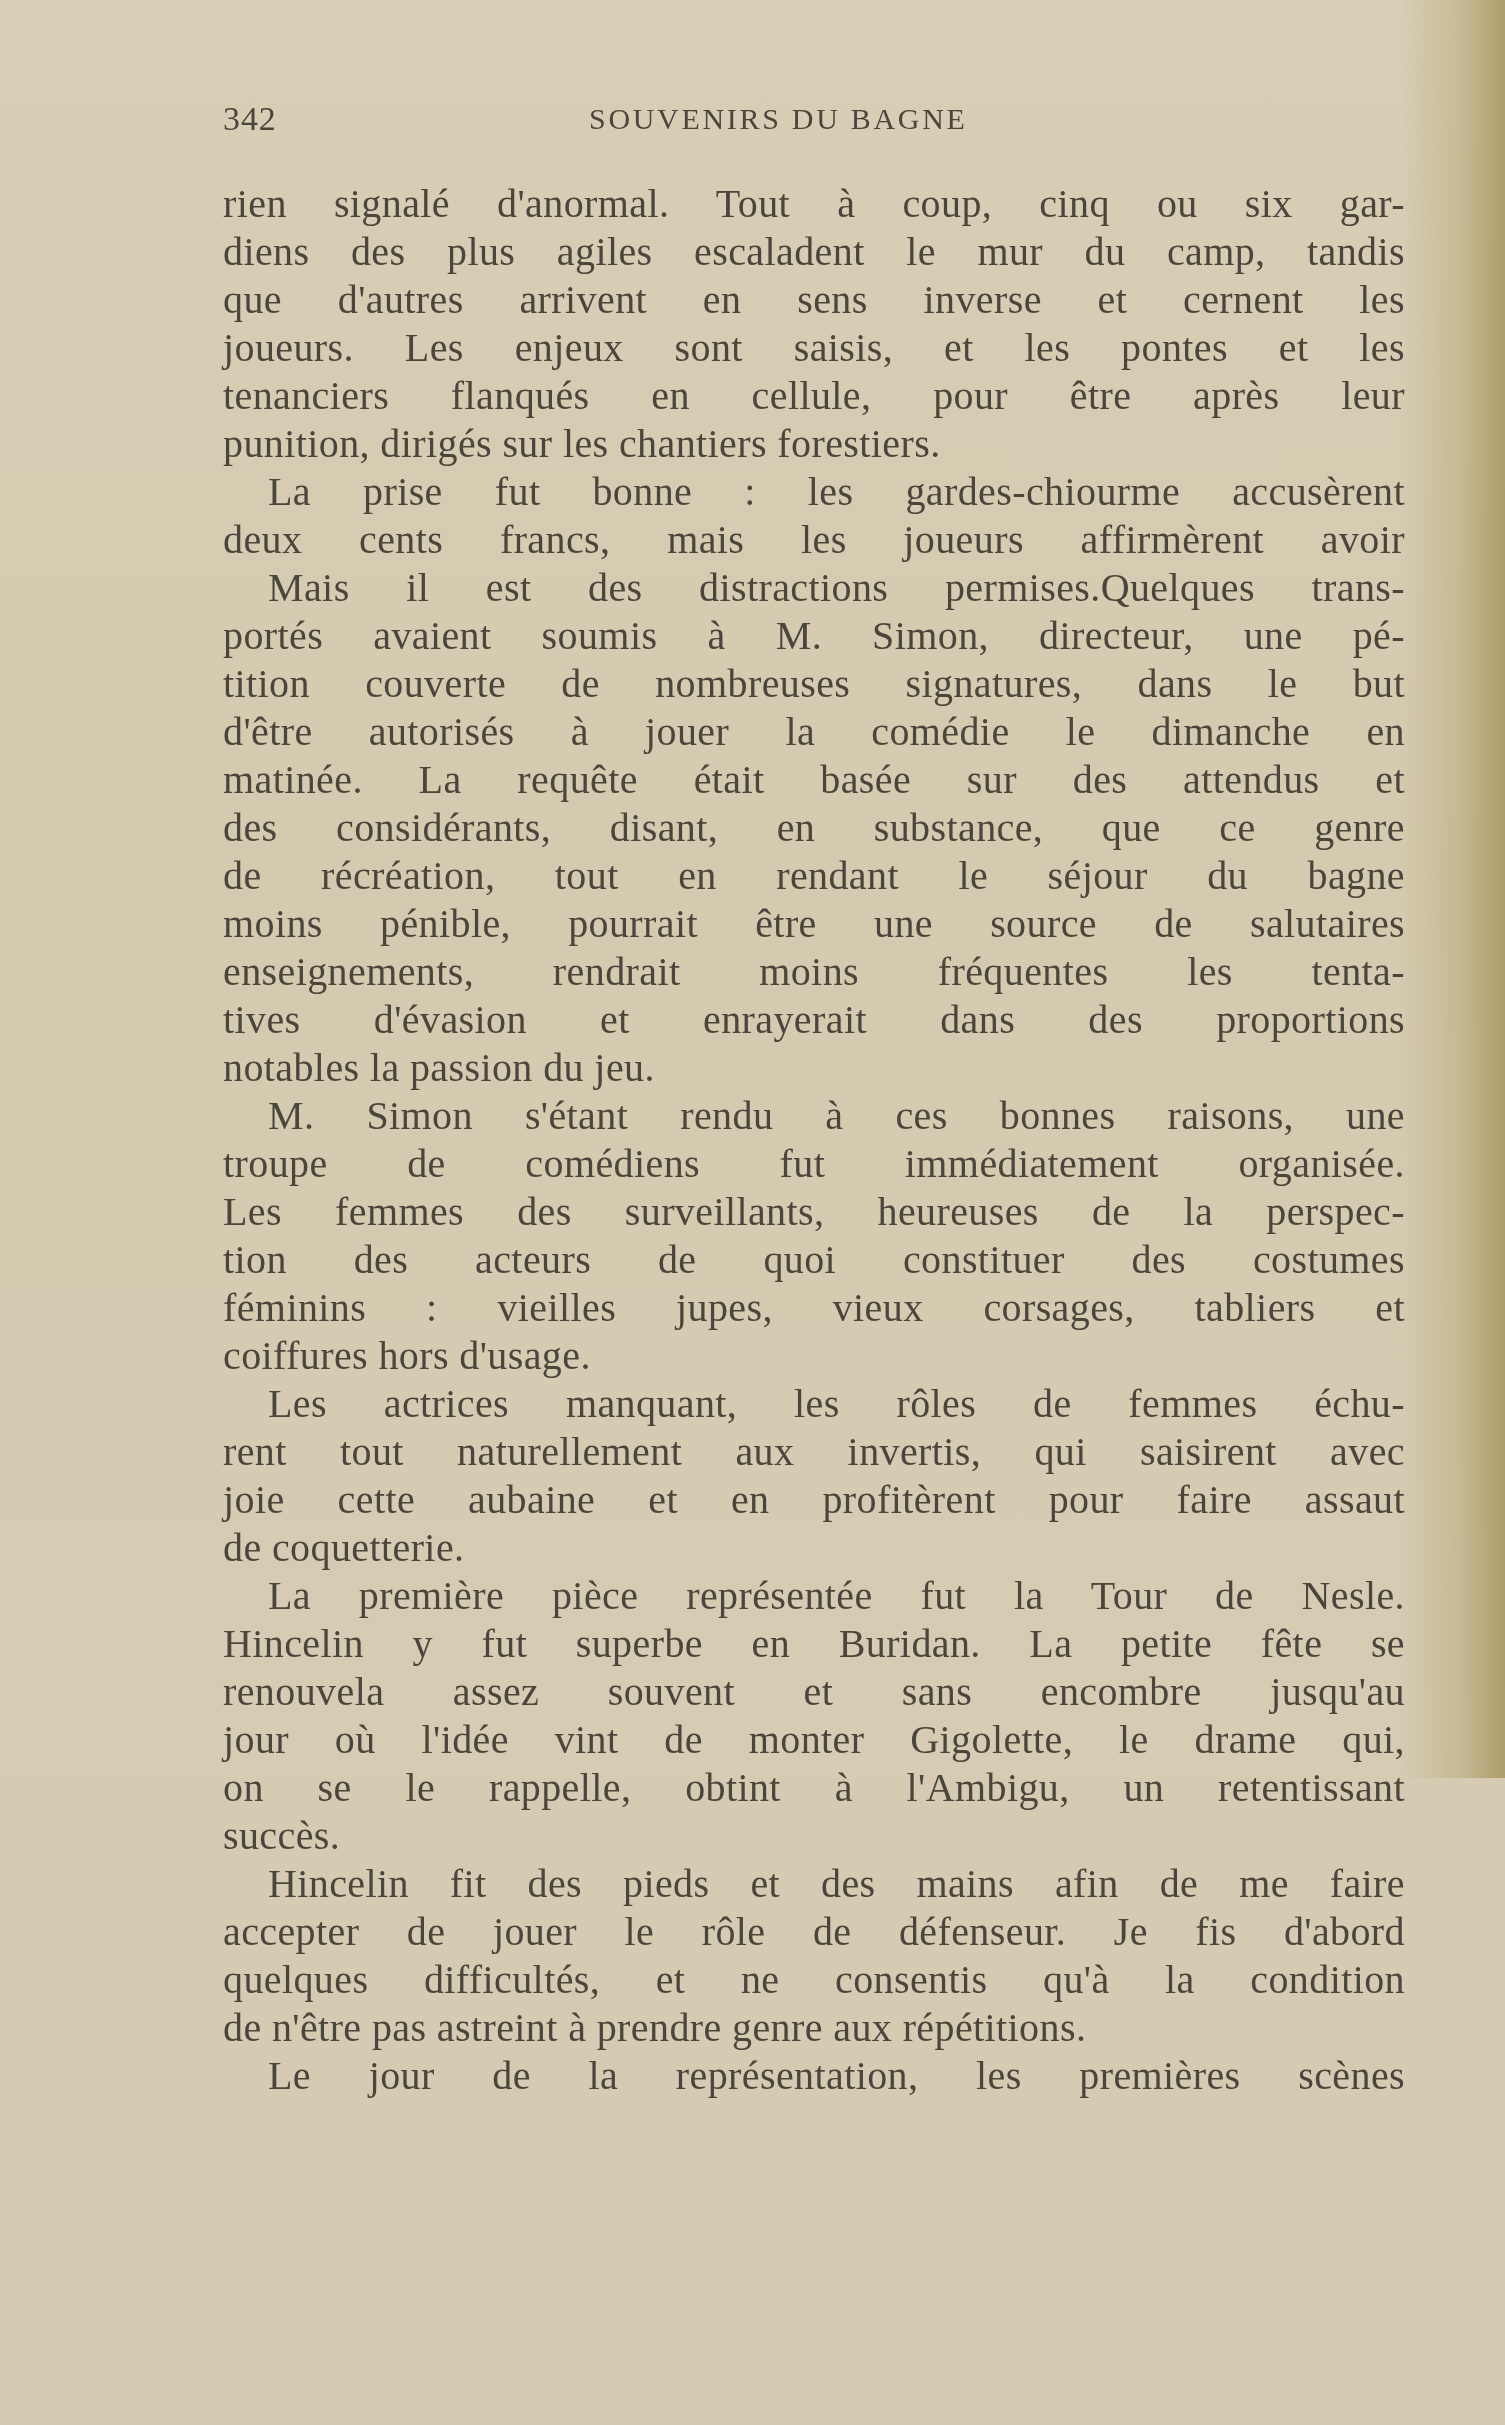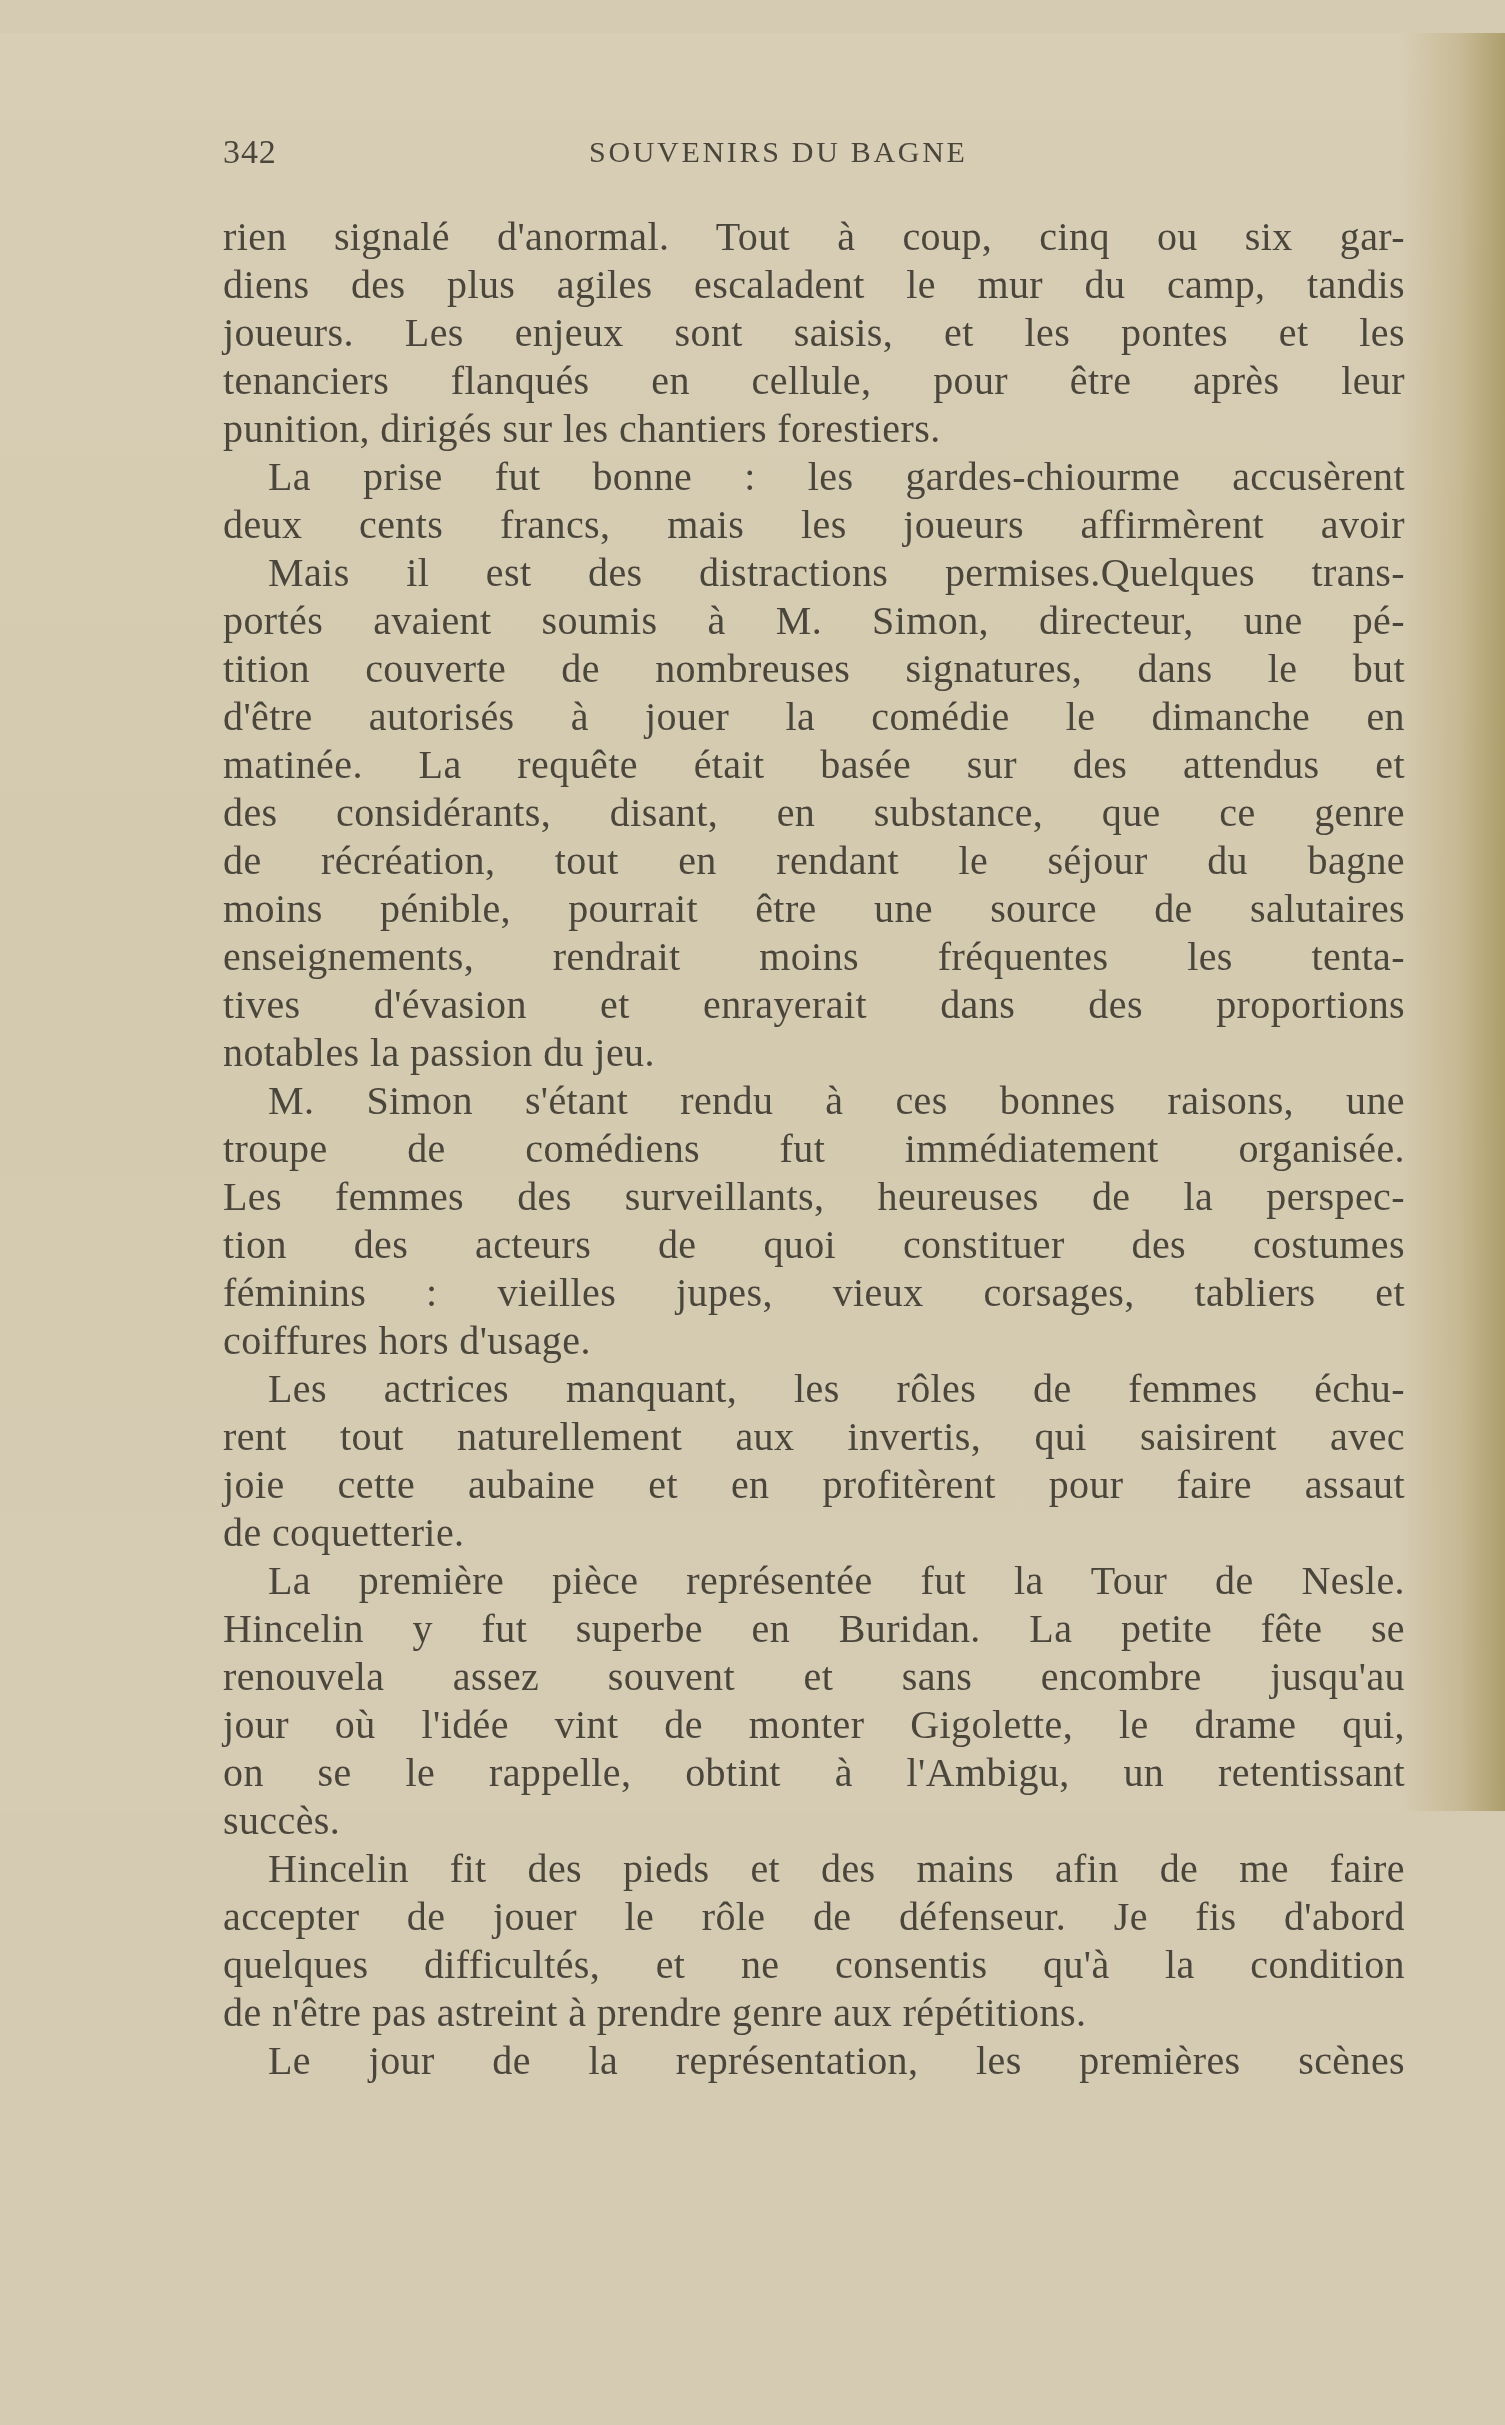--- a/index.html
+++ b/index.html
@@ -12,21 +12,20 @@
     font-family: "Liberation Serif", "DejaVu Serif", serif;
     color: #4b463c;
   }
   .page {
     position: absolute;
     left: 0; top: 0;
     width: 1505px; height: 1778px;
     background:
       linear-gradient(to right, rgba(0,0,0,0) 0%, rgba(0,0,0,0) 93%, rgba(170,150,90,0.35) 97%, rgba(140,120,50,0.55) 100%),
       linear-gradient(to bottom, #d8ceb6 0%, #d4caaf 50%, #d6ccb4 100%);
-    margin-top: 33px;
   }
   .header {
     position: absolute;
     top: 100px;
     left: 223px;
     width: 1182px;
     height: 45px;
   }
   .page-number {
     position: absolute;
@@ -68,20 +67,21 @@
   <div class="header">
     <span class="page-number">342</span>
     <span class="running-title">SOUVENIRS DU BAGNE</span>
   </div>
 
   <div class="body-text">
 
     <div>
       <div class="line">rien signalé d'anormal. Tout à coup, cinq ou six gar-</div>
       <div class="line">diens des plus agiles escaladent le mur du camp, tandis</div>
+      <div class="line">que d'autres arrivent en sens inverse et cernent les</div>
       <div class="line">joueurs. Les enjeux sont saisis, et les pontes et les</div>
       <div class="line">tenanciers flanqués en cellule, pour être après leur</div>
       <div class="line last">punition, dirigés sur les chantiers forestiers.</div>
     </div>
 
     <div>
       <div class="line indent">La prise fut bonne : les gardes-chiourme accusèrent</div>
       <div class="line">deux cents francs, mais les joueurs affirmèrent avoir</div>
     </div>
 

